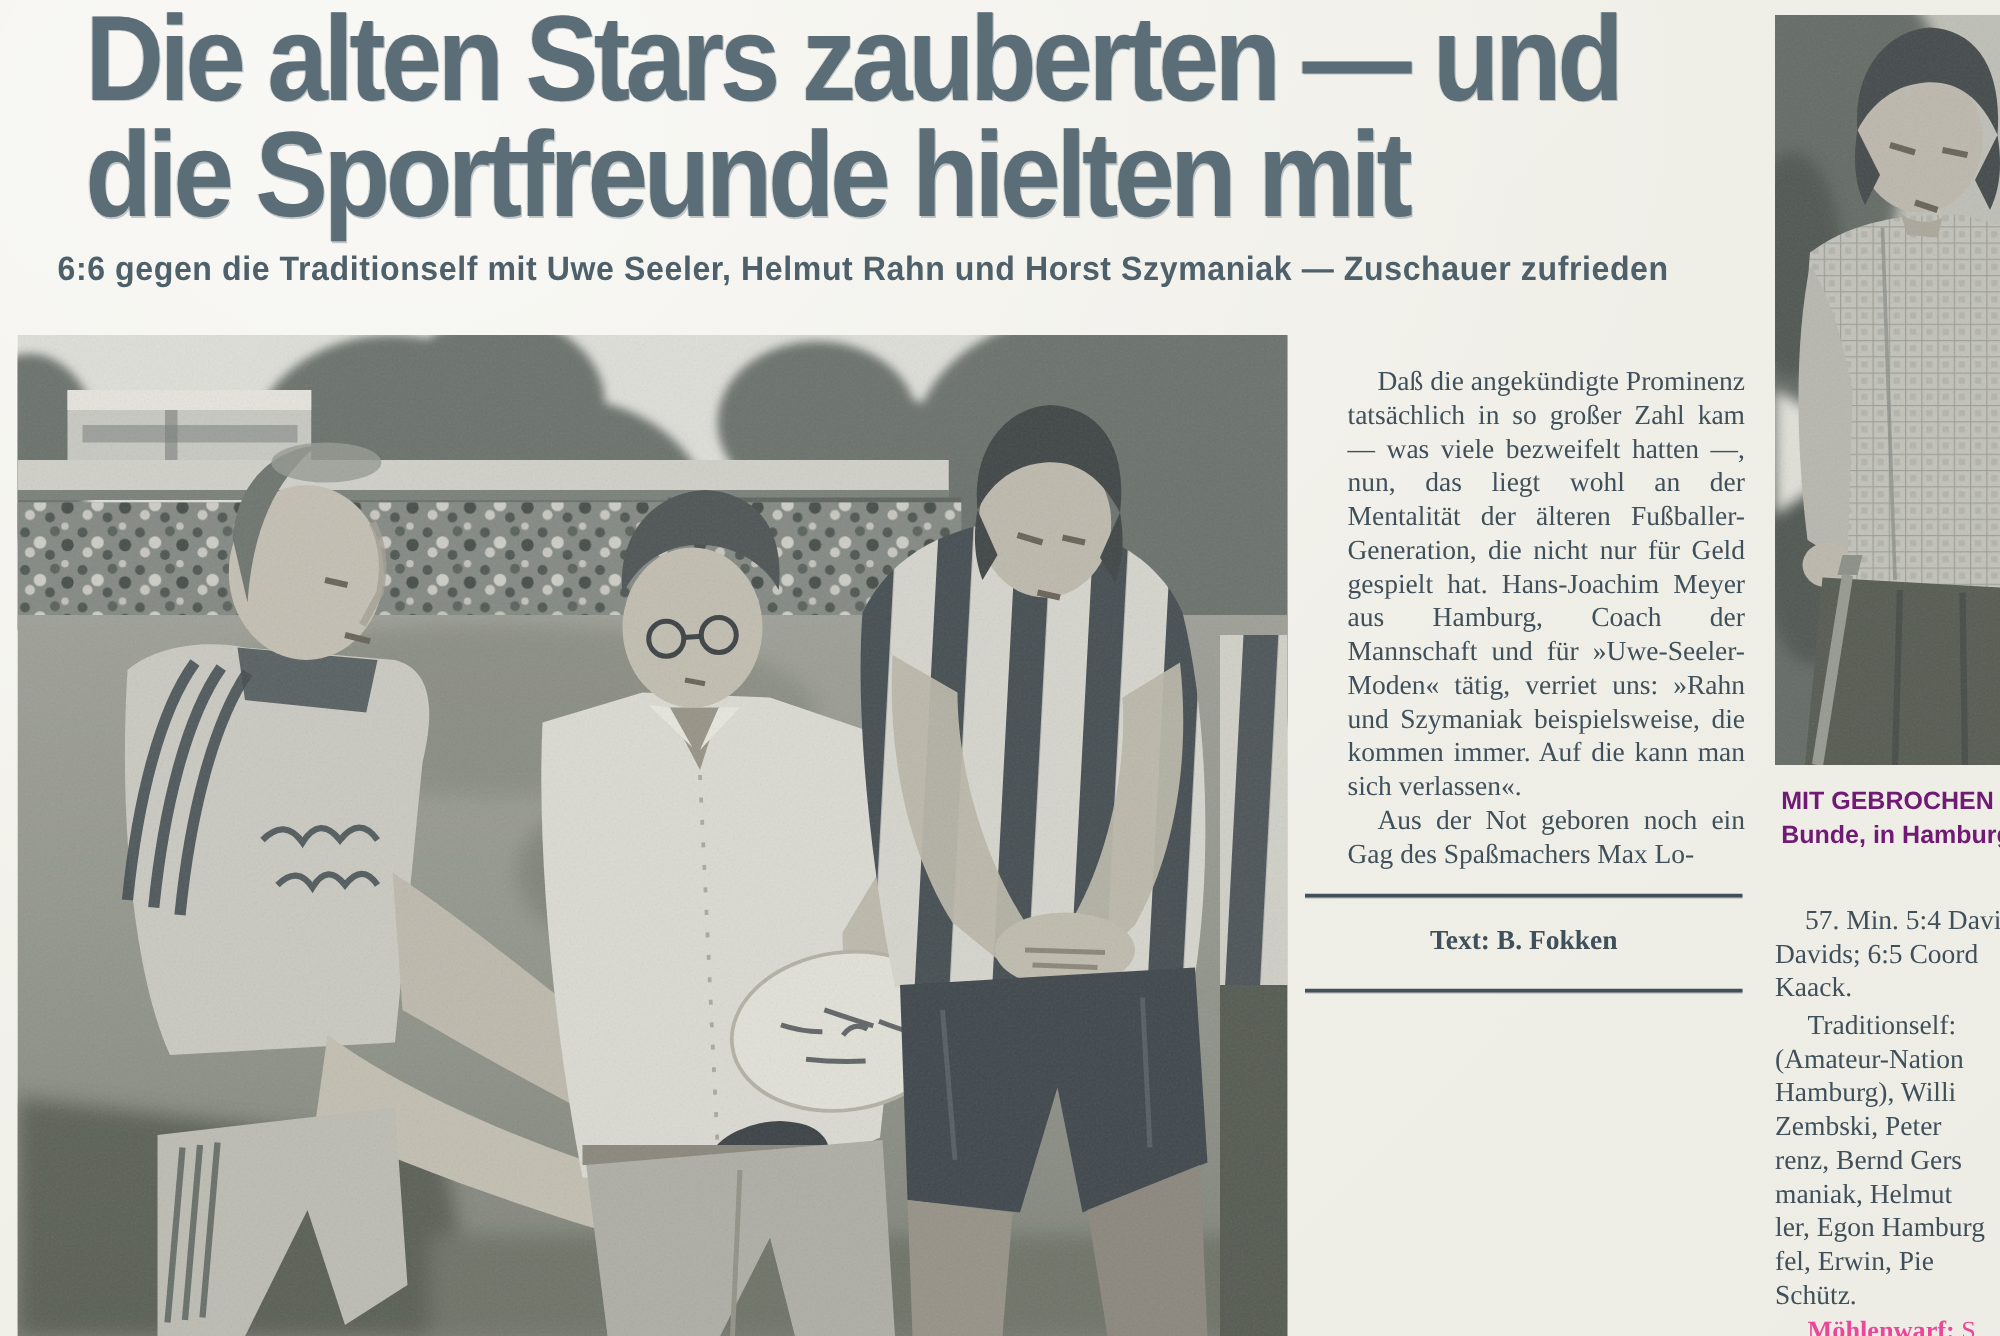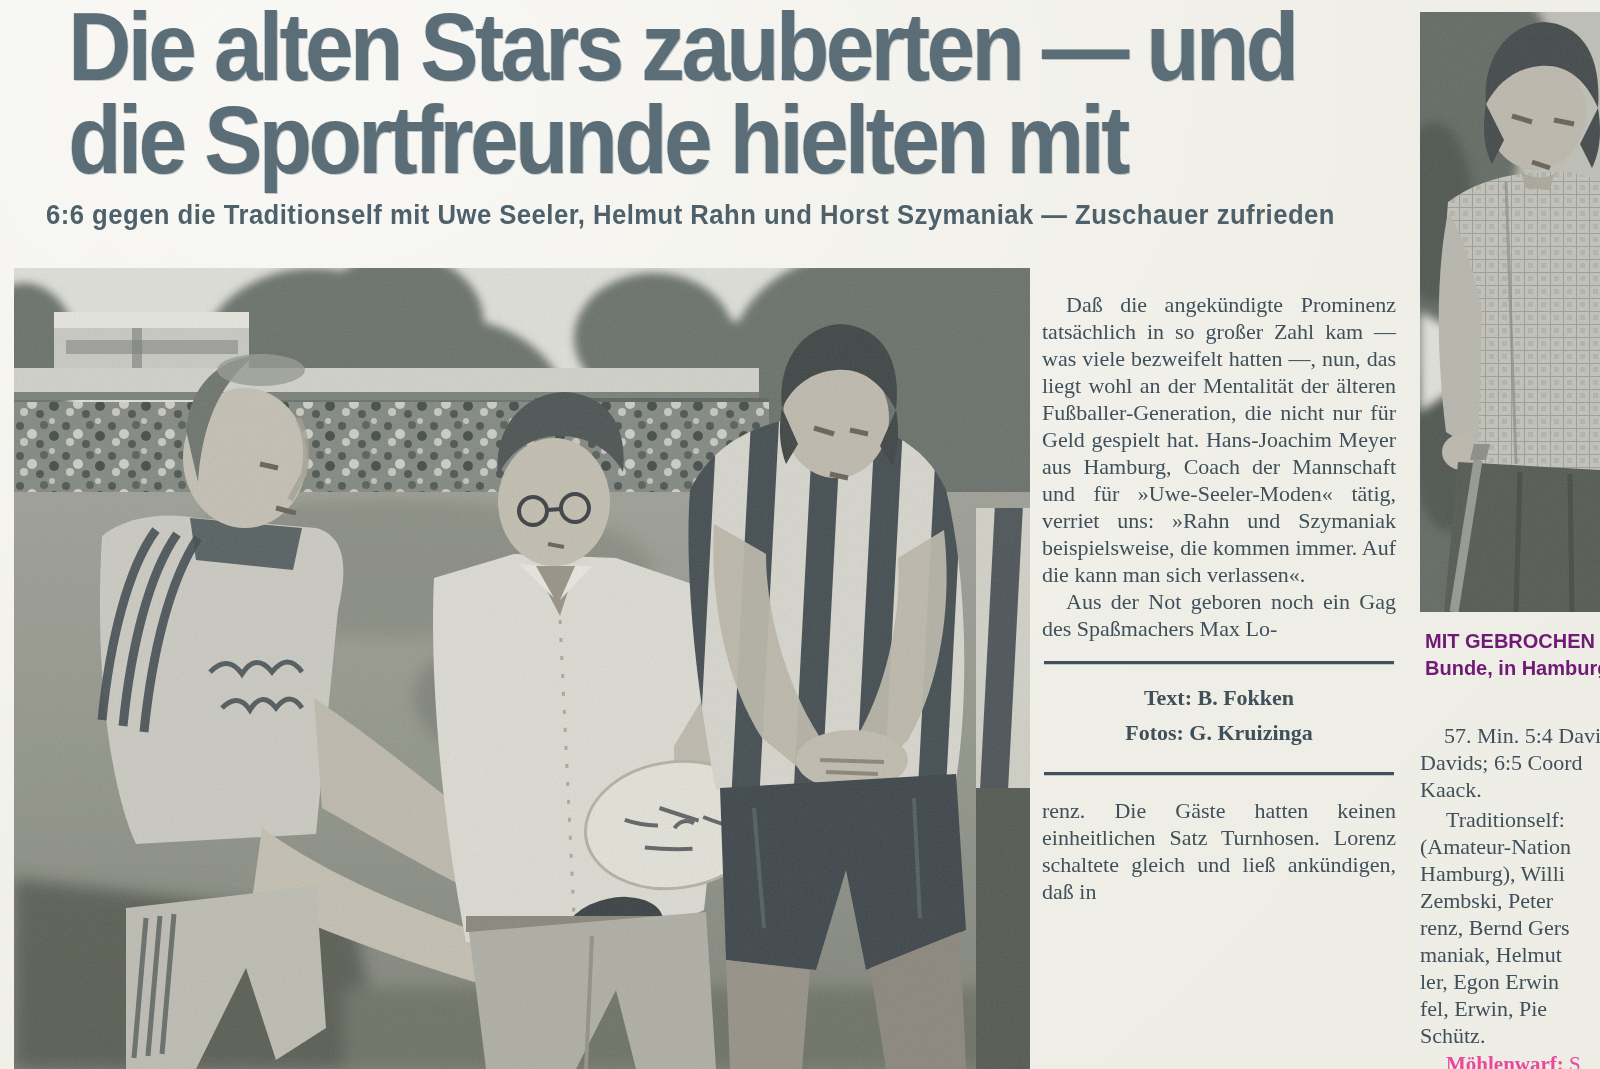--- a/index.html
+++ b/index.html
@@ -33,21 +33,21 @@
   .main-photo{position:absolute;left:14px;top:268px;width:1016px;height:801px;margin:0;}
   .side-photo{position:absolute;left:0;top:12px;width:180px;height:600px;margin:0;}
   figure svg{display:block}
   
   .mid-col{
     position:absolute;left:1042px;top:278px;width:354px;
     font-size:22px;line-height:27px;color:#40505a;text-align:justify;
   }
   .mid-col p{margin:0;}
   .mid-col p.gap{margin-top:13px;}
-  .mid-col p.ind{text-indent:24px;}
+  .mid-col p.ind{text-indent:24px;margin-left:36px;}
   .rule{height:3px;background:#41505a;margin:19px 2px 0 2px;box-shadow:0 1px 0 rgba(65,80,90,.25);}
   .credit{font-weight:bold;text-align:center;margin-top:20px !important;text-indent:0 !important;}
   .credit + .credit{margin-top:8px !important;}
   .rule.r2{margin-top:26px;}
   .after-rule{margin-top:22px !important;}
   
   .right-col{position:absolute;left:1420px;top:0;width:200px;height:1069px;}
   .caption{
     position:absolute;left:5px;top:628px;
     font-family:"Liberation Sans", sans-serif;font-weight:bold;
@@ -242,23 +242,21 @@
       <rect width="1016" height="801" filter="url(#nz)" opacity=".16" style="mix-blend-mode:multiply"></rect>
       <rect width="1016" height="801" filter="url(#nz)" opacity=".10" style="mix-blend-mode:screen"></rect>
     </svg>
   </figure>
 
   <section class="mid-col">
     <p class="gap ind">Daß die angekündigte Prominenz tatsächlich in so großer Zahl kam — was viele bezweifelt hatten —, nun, das liegt wohl an der Mentalität der älteren Fußballer-Generation, die nicht nur für Geld gespielt hat. Hans-Joachim Meyer aus Hamburg, Coach der Mannschaft und für »Uwe-Seeler-Moden« tätig, verriet uns: »Rahn und Szymaniak beispielsweise, die kommen immer. Auf die kann man sich verlassen«.</p>
     <p class="ind">Aus der Not geboren noch ein Gag des Spaßmachers Max Lo-</p>
     <div class="rule"></div>
     <p class="credit">Text: B. Fokken</p>
-    <p class="credit">Fotos: G. Kruizinga</p>
     <div class="rule r2"></div>
-    <p class="after-rule">renz. Die Gäste hatten keinen einheitlichen Satz Turnhosen. Lorenz schaltete gleich und ließ ankündigen, daß in</p>
   </section>
 
   <aside class="right-col">
 
     <figure class="side-photo">
       <svg width="180" height="600" viewBox="0 0 180 600" xmlns="http://www.w3.org/2000/svg">
         <defs>
           <filter id="nz2" x="0" y="0" width="100%" height="100%">
             <feTurbulence type="fractalNoise" baseFrequency="0.6" numOctaves="3" stitchTiles="stitch"></feTurbulence>
             <feColorMatrix type="saturate" values="0"></feColorMatrix>
@@ -323,21 +321,21 @@
       <div>Kaack.</div>
     </div>
 
     <div class="roster">
       <div class="lead">Traditionself:</div>
       <div>(Amateur-Nation</div>
       <div>Hamburg), Willi</div>
       <div>Zembski, Peter</div>
       <div>renz, Bernd Gers</div>
       <div>maniak, Helmut</div>
-      <div>ler, Egon Erwin</div>
+      <div>ler, Egon Hamburg</div>
       <div>fel, Erwin, Pie</div>
       <div>Schütz.</div>
     </div>
 
     <div class="mwline">
       <span class="lead">Möhlenwarf:</span><span> S</span>
     </div>
 
   </aside>
 </div>

